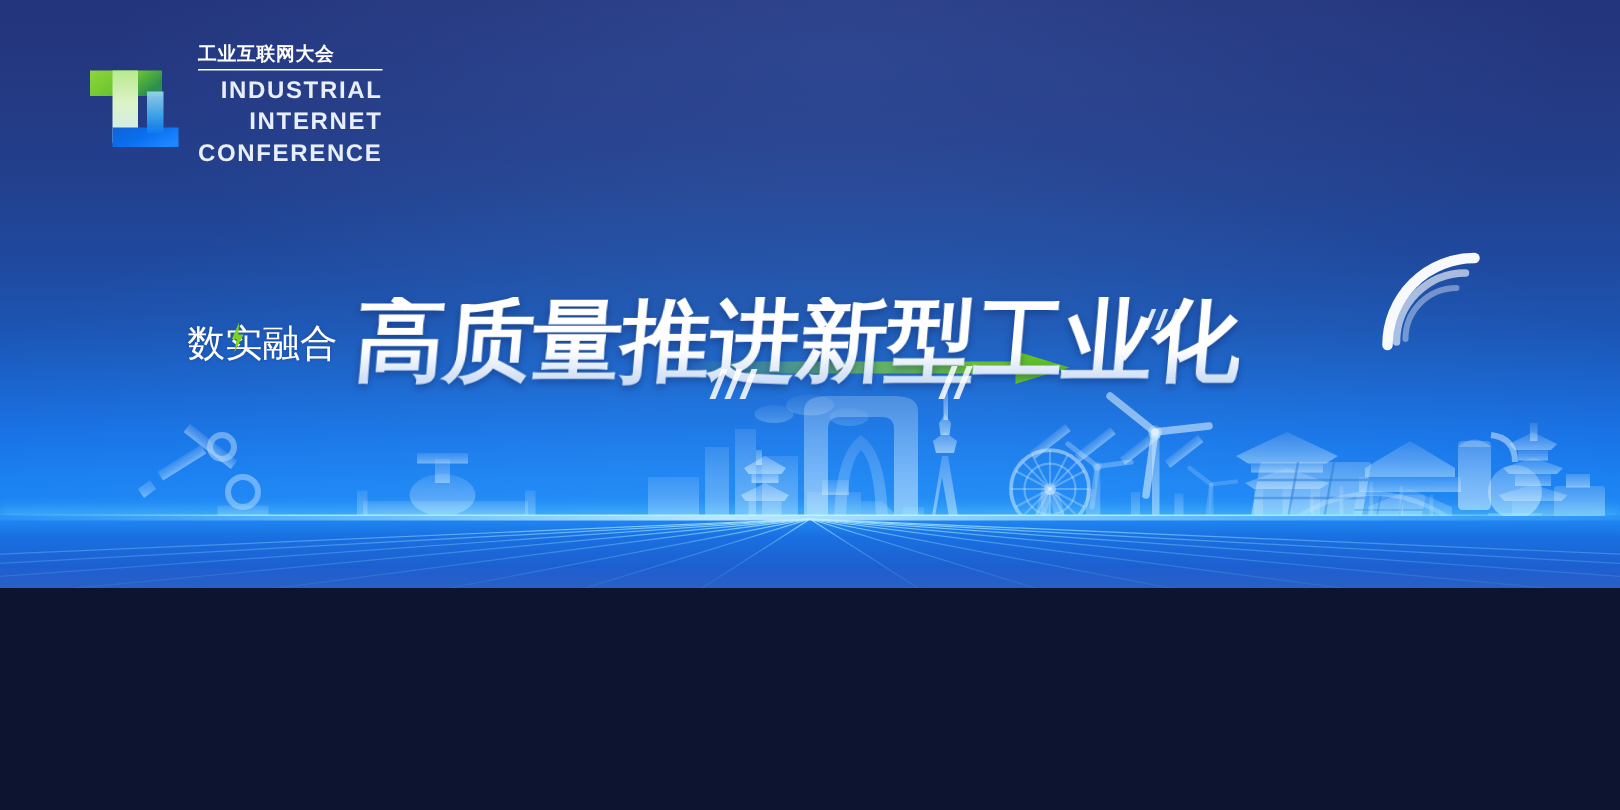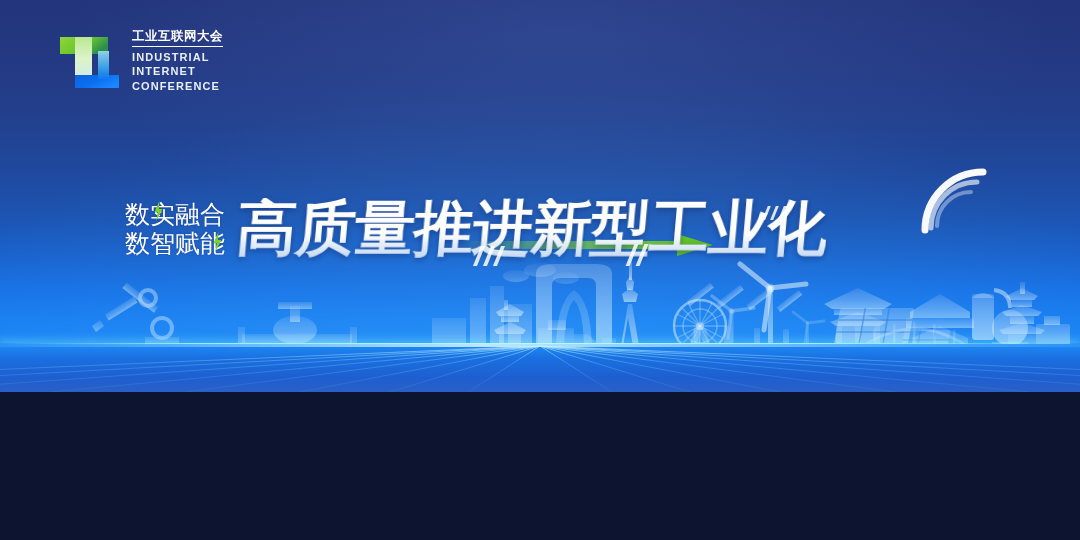--- a/index.html
+++ b/index.html
@@ -37,22 +37,22 @@
   
   .logo-block{position:absolute;left:56px;top:30px;display:flex;align-items:center;gap:10px;}
   .logo-mark{width:66px;height:62px;display:block;}
   .logo-text{display:flex;flex-direction:column;justify-content:center;}
   .logo-cn{
     font-size:12.5px;font-weight:700;color:#ffffff;letter-spacing:.5px;
     border-bottom:1.5px solid #ffffff;padding-bottom:2px;margin-bottom:3px;
     line-height:1.1;white-space:nowrap;
   }
   .logo-en{
-    font-size:11px;font-weight:700;color:#e9eefb;letter-spacing:1.1px;
-    line-height:1.32;white-space:nowrap;
+    font-size:16px;font-weight:700;color:#e9eefb;letter-spacing:1.1px;
+    line-height:1.32;white-space:nowrap;text-align:right;
   }
 
   
   .title-wrap{position:absolute;left:0;right:0;top:88px;text-align:center;}
   .title-main{
     font-size:40px;line-height:1.06;font-weight:400;color:#ffffff;
     letter-spacing:2px;white-space:nowrap;
   }
   .title-main .yr{
     color:#7ed321;font-weight:400;letter-spacing:3px;
@@ -189,26 +189,20 @@
   </div>
 
 
   <div class="headline">
     <div class="hl-inner">
 
       <div class="slogan">
         <div class="slogan-line">
           <span>数实融合</span>
           <svg class="bolt b1" viewBox="0 0 9 20">
-            <polygon points="5.4,0 0.6,11 3.8,11 2.2,20 8.4,8 4.9,8" fill="#7ed321"></polygon>
-          </svg>
-        </div>
-        <div class="slogan-line">
-          <span>数智赋能</span>
-          <svg class="bolt b2" viewBox="0 0 9 20">
             <polygon points="5.4,0 0.6,11 3.8,11 2.2,20 8.4,8 4.9,8" fill="#7ed321"></polygon>
           </svg>
         </div>
       </div>
 
       <svg class="hl-arrow" viewBox="0 0 260 26" preserveAspectRatio="none">
         <defs>
           <linearGradient id="arrowGrad" x1="0" y1="0" x2="1" y2="0">
             <stop offset="0%" stop-color="#7ed321" stop-opacity="0"></stop>
             <stop offset="38%" stop-color="#8bdc3a" stop-opacity="0.55"></stop>

